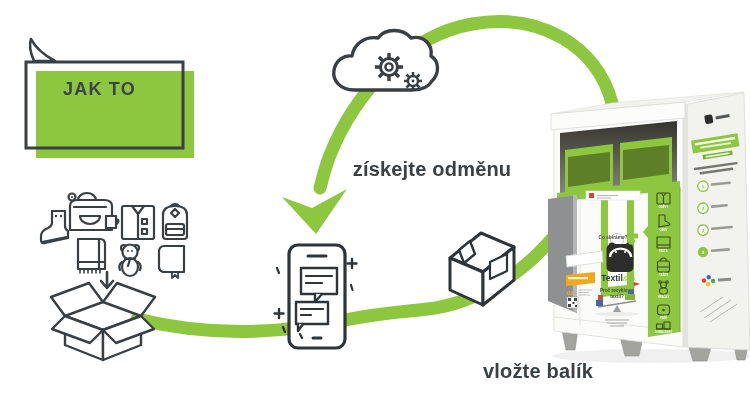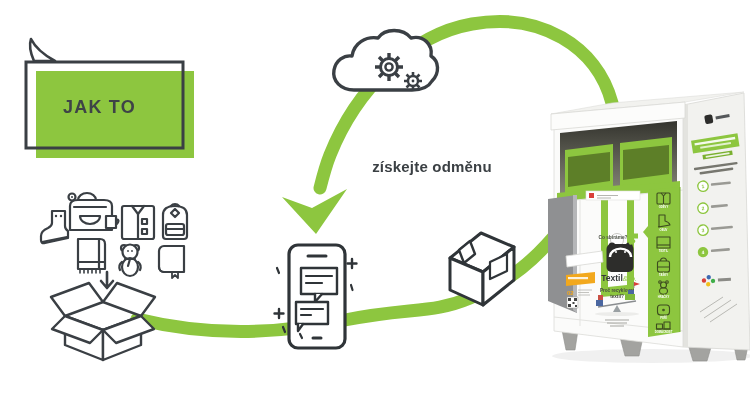--- a/index.html
+++ b/index.html
@@ -2,26 +2,26 @@
 <html><head>
 <meta charset="utf-8">
 <style>
   html,body{margin:0;padding:0;background:#ffffff;}
   #stage{
     position:relative;width:750px;height:408px;background:#ffffff;overflow:hidden;
     font-family:"Liberation Sans","DejaVu Sans",sans-serif;color:#3b4044;
   }
   #scene{position:absolute;left:0;top:0;}
   .step-label{
-    position:absolute;text-align:center;font-size:15px;font-weight:600;
+    position:absolute;text-align:center;font-size:20px;font-weight:600;
     color:#3b4044;letter-spacing:.2px;white-space:nowrap;
   }
   .bubble-text{
     position:absolute;left:26px;top:76px;width:147px;text-align:center;
-    font-size:18px;font-weight:bold;letter-spacing:1.2px;line-height:26px;color:#3e4347;margin-top:18px;
+    font-size:18px;font-weight:bold;letter-spacing:1.2px;line-height:26px;color:#3e4347;
   }
 </style>
 </head>
 <body>
 
 <div id="stage">
 
 <svg id="scene" width="750" height="408" viewBox="0 0 750 408">
   <defs>
     <linearGradient id="openGrad" x1="0" y1="0" x2="0" y2="1">
@@ -335,15 +335,16 @@
       </g>
       <path d="M700,312 L723,297 M704,318 L731,300 M710,322 L737,304" stroke="#b9b9b4" stroke-width="1" fill="none"></path>
     </g>
   </g>
 </svg>
 
 <div class="bubble-text">
   <div>JAK TO</div>
 </div>
 
+<div class="step-label" style="left:478px;top:360px;width:120px">vložte balík</div>
 <div class="step-label" style="left:352px;top:158px;width:160px">získejte odměnu</div>
 
 </div>
 
 </body></html>

